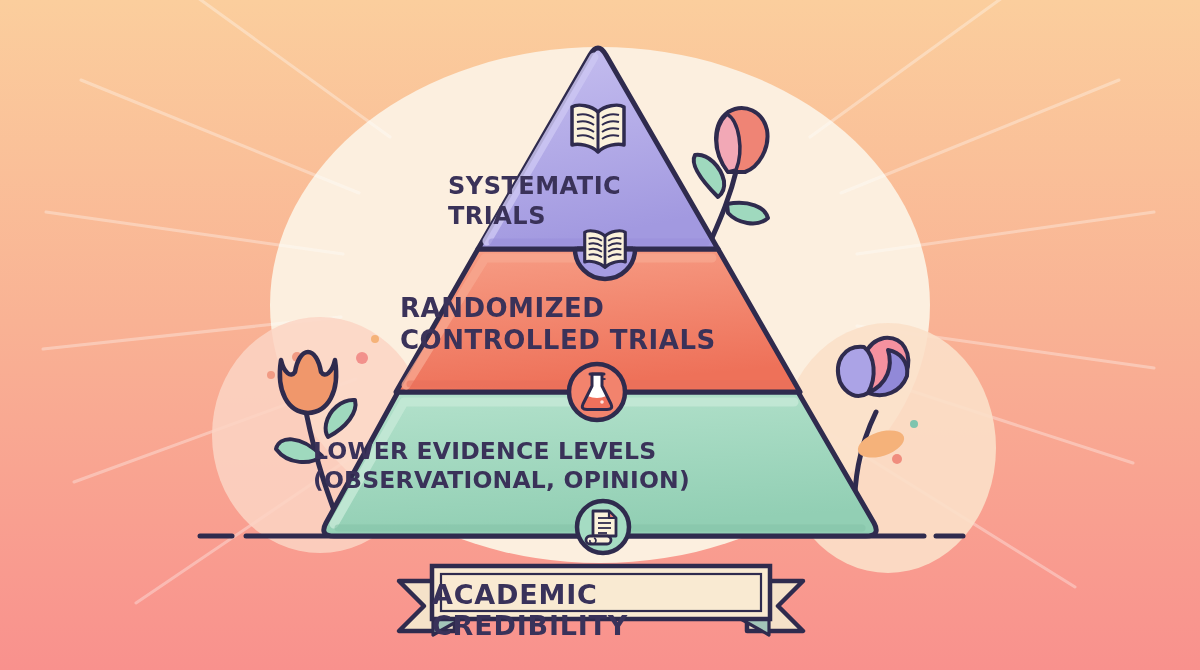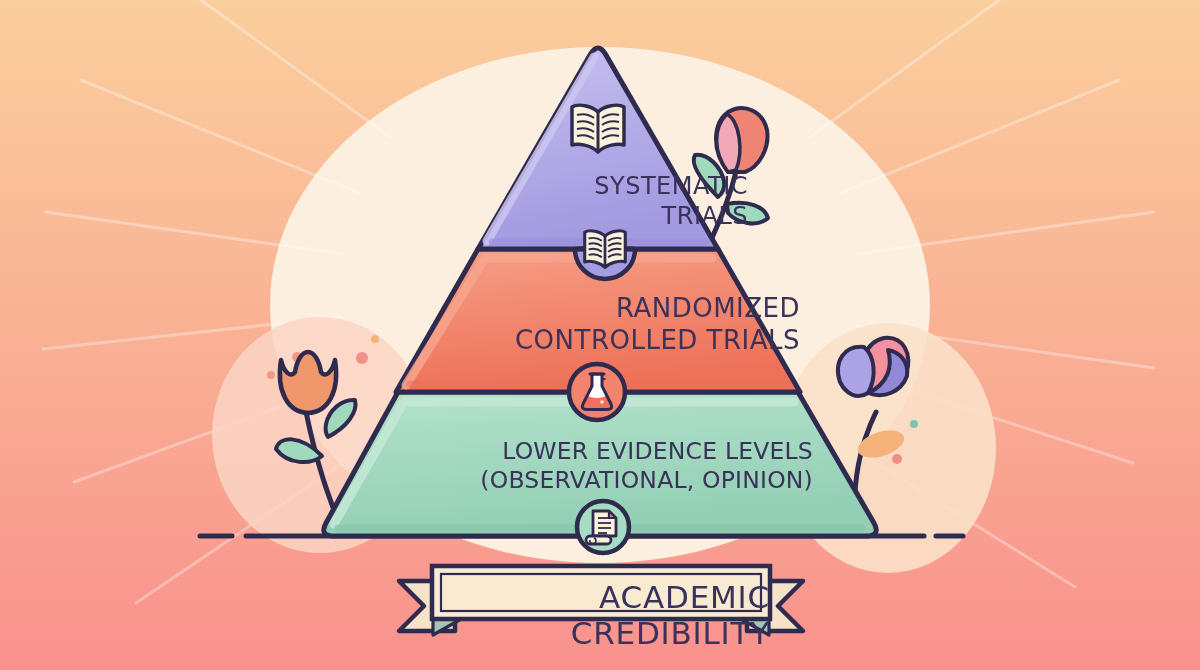--- a/index.html
+++ b/index.html
@@ -2,28 +2,28 @@
 <html><head>
 <meta charset="utf-8">
 <style>
   html,body{margin:0;padding:0;background:#444;}
   #stage{
     position:relative;width:1200px;height:670px;overflow:hidden;
     font-family:"DejaVu Sans","Liberation Sans",sans-serif;
   }
   #scene{position:absolute;left:0;top:0;width:1200px;height:670px;}
   .label{
-    position:absolute;text-align:right;font-weight:400;color:#3A3259;
+    position:absolute;text-align:left;font-weight:700;color:#3A3259;
     pointer-events:none;
   }
   .label span{display:block;}
   #tier1-label{left:448px;top:171px;width:300px;font-size:24px;line-height:30px;letter-spacing:0.5px;}
   #tier2-label{left:400px;top:292px;width:400px;font-size:26px;line-height:32px;letter-spacing:0.5px;}
   #tier3-label{left:313px;top:437px;width:500px;font-size:23.5px;line-height:29px;letter-spacing:0.2px;}
-  #banner-label{left:432px;top:579px;width:338px;font-size:31px;letter-spacing:0.8px;color:#39325A;}
+  #banner-label{left:432px;top:579px;width:338px;font-size:27px;letter-spacing:0.8px;color:#39325A;}
 </style>
 </head>
 <body>
 
 <div id="stage">
 
 <svg id="scene" viewBox="0 0 1200 670">
   <defs>
     <linearGradient id="bgGrad" x1="0" y1="0" x2="0" y2="1">
       <stop offset="0%" stop-color="#FBCE9D"></stop>

